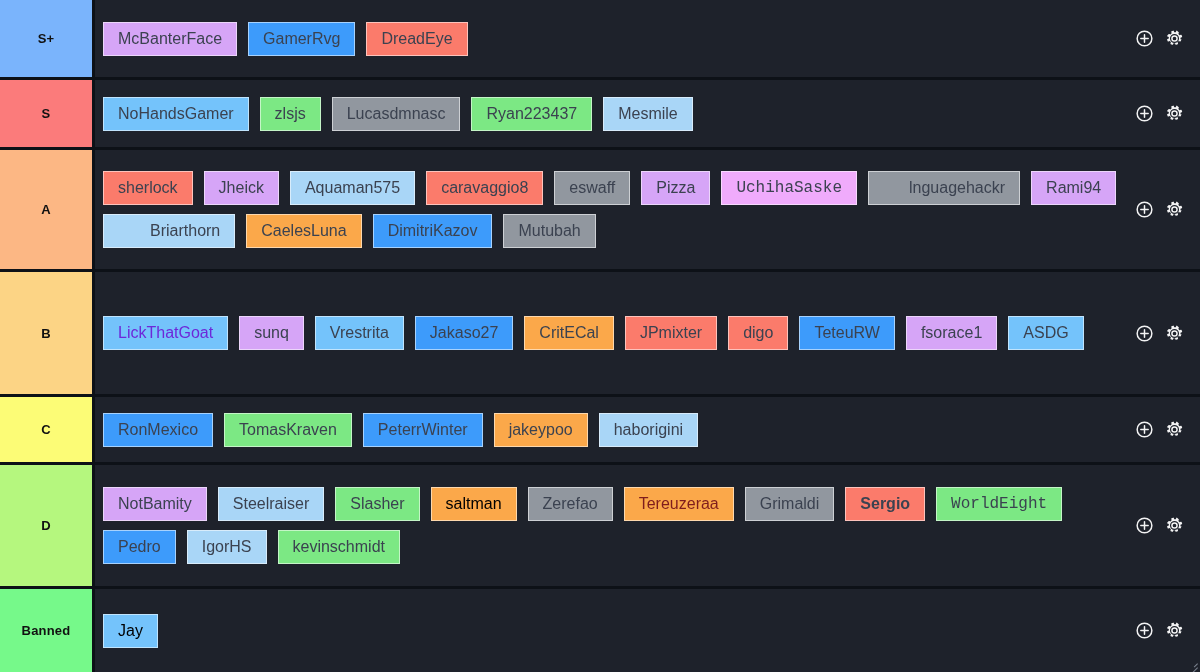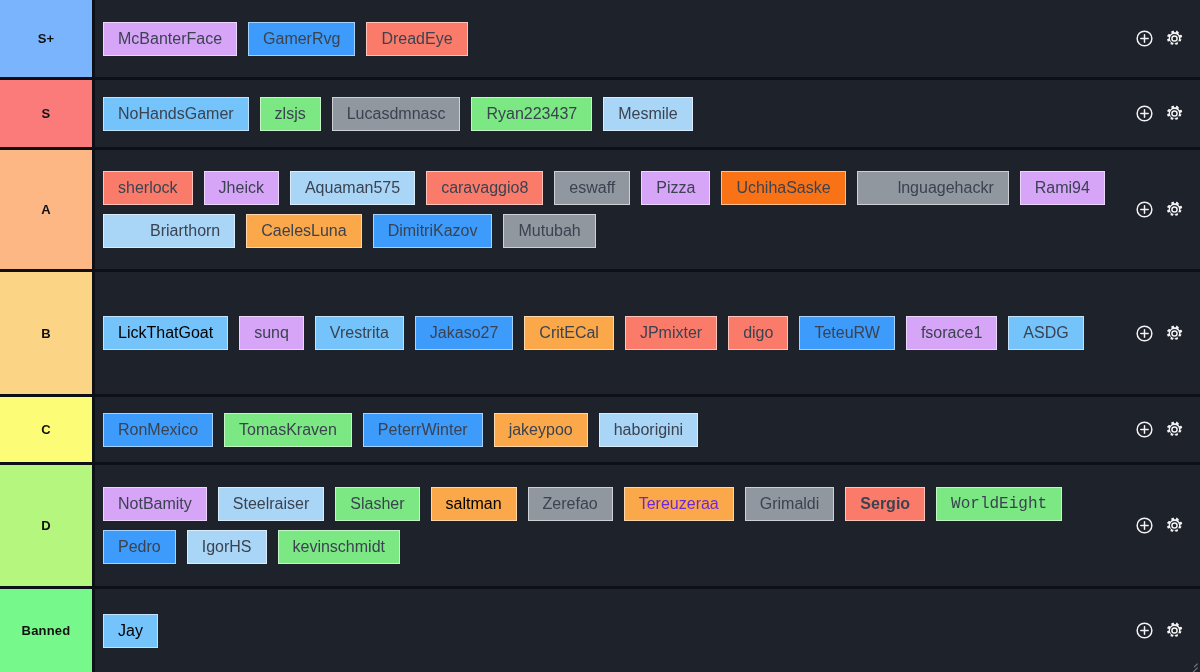--- a/index.html
+++ b/index.html
@@ -167,21 +167,21 @@
     </div>
     <div class="tier-row" style="background: rgb(30, 34, 43); height: 122px; flex: 0 0 122px;">
       <div class="tier-label" style="background: rgb(252, 183, 132);">A</div>
       <div class="tier-items">
         <div class="tile" style="background: rgb(251, 123, 107); color: rgb(59, 66, 80);">sherlock</div>
         <div class="tile" style="background: rgb(214, 165, 247); color: rgb(59, 66, 80);">Jheick</div>
         <div class="tile" style="background: rgb(169, 214, 247); color: rgb(59, 66, 80);">Aquaman575</div>
         <div class="tile" style="background: rgb(251, 123, 107); color: rgb(59, 66, 80);">caravaggio8</div>
         <div class="tile" style="background: rgb(145, 151, 159); color: rgb(59, 66, 80);">eswaff</div>
         <div class="tile" style="background: rgb(214, 165, 247); color: rgb(59, 66, 80);">Pizza</div>
-        <div class="tile" style="background: #f97316; color: rgb(59, 66, 80);">UchihaSaske</div>
+        <div class="tile" style="background: #f0abfc; color: rgb(59, 66, 80); font-family: Liberation Mono, monospace;">UchihaSaske</div>
         <div class="tile" style="background: rgb(145, 151, 159); color: rgb(59, 66, 80); padding-left: 40px;">lnguagehackr</div>
         <div class="tile" style="background: rgb(214, 165, 247); color: rgb(59, 66, 80);">Rami94</div>
         <div class="tile" style="background: rgb(169, 214, 247); color: rgb(59, 66, 80); padding-left: 46px;">Briarthorn</div>
         <div class="tile" style="background: rgb(251, 168, 74); color: rgb(59, 66, 80);">CaelesLuna</div>
         <div class="tile" style="background: rgb(61, 155, 251); color: rgb(59, 66, 80);">DimitriKazov</div>
         <div class="tile" style="background: rgb(145, 151, 159); color: rgb(59, 66, 80);">Mutubah</div>
       </div>
       <div class="tier-controls">
         <span class="ctrl-icon">
           <svg viewBox="0 0 24 24" fill="none" stroke="#ffffff" stroke-width="1.7" stroke-linecap="round">
@@ -194,21 +194,21 @@
           <svg viewBox="0 0 24 24" fill="#ffffff">
             <path d="M12 8.2a3.8 3.8 0 1 0 0 7.6 3.8 3.8 0 0 0 0-7.6zm0 5.9a2.1 2.1 0 1 1 0-4.2 2.1 2.1 0 0 1 0 4.2z"></path>
             <path d="M20.3 13.4l-1.5-.5a6.9 6.9 0 0 0 0-1.8l1.5-.5a.7.7 0 0 0 .4-.9l-.6-1.6a.7.7 0 0 0-.9-.4l-1.5.5a7 7 0 0 0-1.3-1.3l.5-1.5a.7.7 0 0 0-.4-.9L14.9 3a.7.7 0 0 0-.9.4l-.5 1.5a6.9 6.9 0 0 0-1.8 0L11.2 3.4a.7.7 0 0 0-.9-.4l-1.6.6a.7.7 0 0 0-.4.9l.5 1.5a7 7 0 0 0-1.3 1.3l-1.5-.5a.7.7 0 0 0-.9.4L3.6 8.8a.7.7 0 0 0 .4.9l1.5.5a6.9 6.9 0 0 0 0 1.8l-1.5.5a.7.7 0 0 0-.4.9l.6 1.6a.7.7 0 0 0 .9.4l1.5-.5a7 7 0 0 0 1.3 1.3l-.5 1.5a.7.7 0 0 0 .4.9l1.6.6a.7.7 0 0 0 .9-.4l.5-1.5a6.9 6.9 0 0 0 1.8 0l.5 1.5a.7.7 0 0 0 .9.4l1.6-.6a.7.7 0 0 0 .4-.9l-.5-1.5a7 7 0 0 0 1.3-1.3l1.5.5a.7.7 0 0 0 .9-.4l.6-1.6a.7.7 0 0 0-.4-.9zM12 17.2A5.2 5.2 0 1 1 17.2 12 5.2 5.2 0 0 1 12 17.2z"></path>
           </svg>
         </span>
       </div>
     </div>
     <div class="tier-row" style="background: rgb(30, 34, 43); height: 125px; flex: 0 0 125px;">
       <div class="tier-label" style="background: rgb(252, 212, 133);">B</div>
       <div class="tier-items">
-        <div class="tile" style="background: rgb(116, 195, 251); color: #000000;">LickThatGoat</div>
+        <div class="tile" style="background: rgb(116, 195, 251); color: #6d28d9;">LickThatGoat</div>
         <div class="tile" style="background: rgb(214, 165, 247); color: rgb(59, 66, 80);">sunq</div>
         <div class="tile" style="background: rgb(116, 195, 251); color: rgb(59, 66, 80);">Vrestrita</div>
         <div class="tile" style="background: rgb(61, 155, 251); color: rgb(59, 66, 80);">Jakaso27</div>
         <div class="tile" style="background: rgb(251, 168, 74); color: rgb(59, 66, 80);">CritECal</div>
         <div class="tile" style="background: rgb(251, 123, 107); color: rgb(59, 66, 80);">JPmixter</div>
         <div class="tile" style="background: rgb(251, 123, 107); color: rgb(59, 66, 80);">digo</div>
         <div class="tile" style="background: rgb(61, 155, 251); color: rgb(59, 66, 80);">TeteuRW</div>
         <div class="tile" style="background: rgb(214, 165, 247); color: rgb(59, 66, 80);">fsorace1</div>
         <div class="tile" style="background: rgb(116, 195, 251); color: rgb(59, 66, 80);">ASDG</div>
       </div>
@@ -254,21 +254,21 @@
       </div>
     </div>
     <div class="tier-row" style="background: rgb(30, 34, 43); height: 124px; flex: 0 0 124px;">
       <div class="tier-label" style="background: rgb(181, 247, 126);">D</div>
       <div class="tier-items">
         <div class="tile" style="background: rgb(214, 165, 247); color: rgb(59, 66, 80);">NotBamity</div>
         <div class="tile" style="background: rgb(169, 214, 247); color: rgb(59, 66, 80);">Steelraiser</div>
         <div class="tile" style="background: rgb(124, 232, 132); color: rgb(59, 66, 80);">Slasher</div>
         <div class="tile" style="background: rgb(251, 168, 74); color: #000000;">saltman</div>
         <div class="tile" style="background: rgb(145, 151, 159); color: rgb(59, 66, 80);">Zerefao</div>
-        <div class="tile" style="background: rgb(251, 168, 74); color: #6d28d9;">Tereuzeraa</div>
+        <div class="tile" style="background: rgb(251, 168, 74); color: #7f1d1d;">Tereuzeraa</div>
         <div class="tile" style="background: rgb(145, 151, 159); color: rgb(59, 66, 80);">Grimaldi</div>
         <div class="tile" style="background: rgb(251, 123, 107); color: rgb(59, 66, 80); font-weight: bold;">Sergio</div>
         <div class="tile" style="background: rgb(124, 232, 132); color: rgb(59, 66, 80); font-family: Liberation Mono, monospace;">WorldEight</div>
         <div class="tile" style="background: rgb(61, 155, 251); color: rgb(59, 66, 80);">Pedro</div>
         <div class="tile" style="background: rgb(169, 214, 247); color: rgb(59, 66, 80);">IgorHS</div>
         <div class="tile" style="background: rgb(124, 232, 132); color: rgb(59, 66, 80);">kevinschmidt</div>
       </div>
       <div class="tier-controls">
         <span class="ctrl-icon">
           <svg viewBox="0 0 24 24" fill="none" stroke="#ffffff" stroke-width="1.7" stroke-linecap="round">

